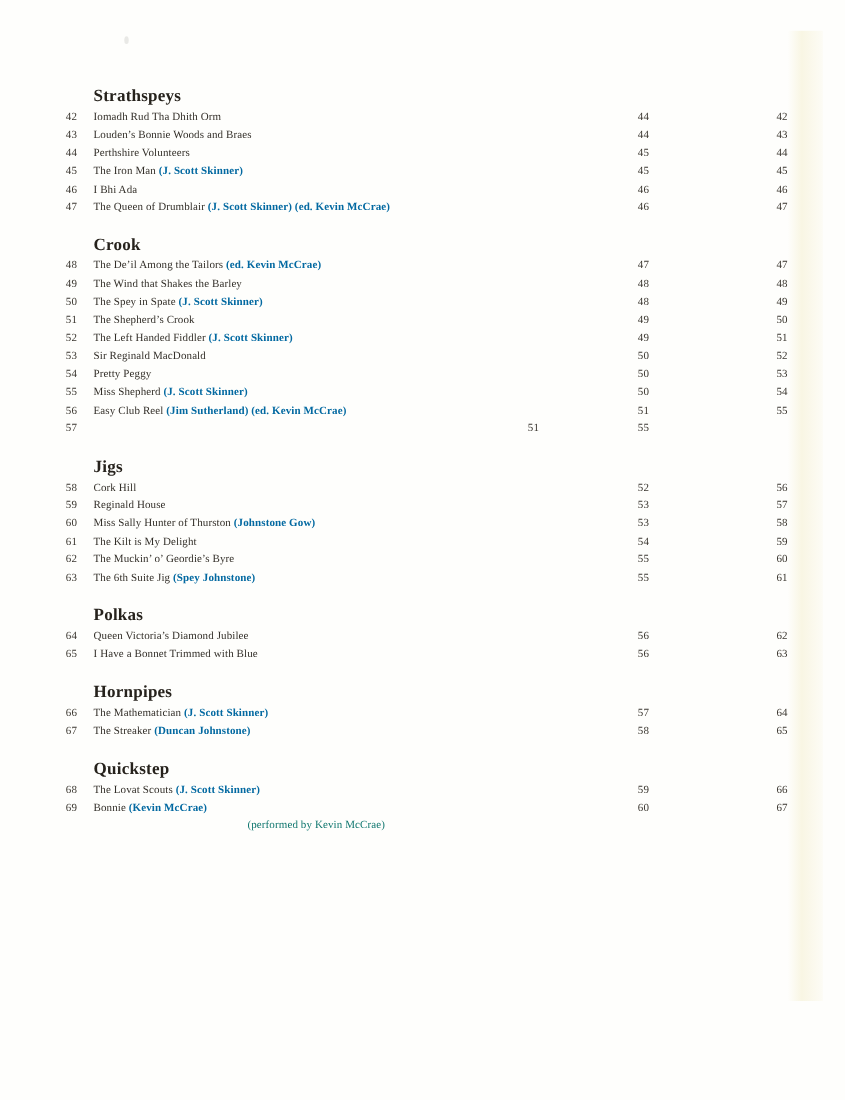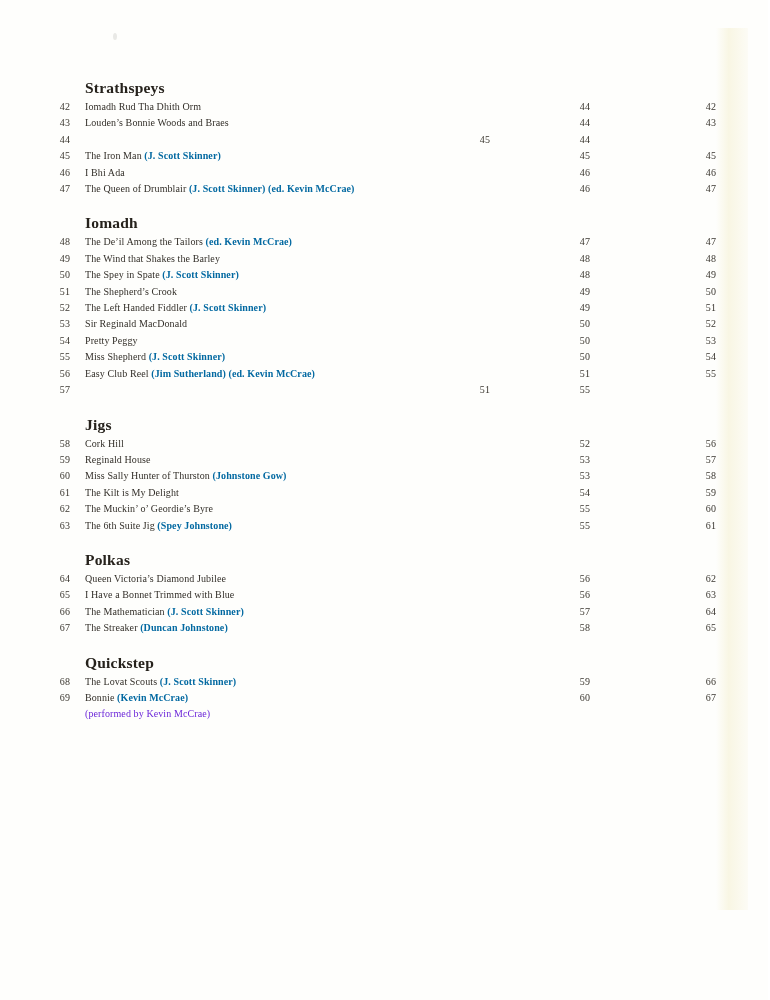--- a/index.html
+++ b/index.html
@@ -76,21 +76,22 @@
     font-weight: bold;
     color: #0369a1;
   }
   .p1, .p2 {
     text-align: right;
     color: #3a362f;
   }
   .footer-entry {
   }
   .sub-line {
-    color: #6d28d9;
+    color: #0f766e;
+    text-align: center;
   }
 </style>
 </head>
 <body>
 
 <div class="page">
   <div class="scan-edge"></div>
   <div class="scan-speck"></div>
 
   <div class="content">
@@ -107,20 +108,21 @@
 
   <div class="row">
     <span class="num">43</span>
     <span class="title"><span>Louden’s Bonnie Woods and Braes</span><b></b></span>
     <span class="p1">44</span>
     <span class="p2">43</span>
   </div>
 
   <div class="row">
     <span class="num">44</span>
+    <span class="title"><span>Perthshire Volunteers</span><b></b></span>
     <span class="p1">45</span>
     <span class="p2">44</span>
   </div>
 
   <div class="row">
     <span class="num">45</span>
     <span class="title"><span>The Iron Man </span><b>(J. Scott Skinner)</b></span>
     <span class="p1">45</span>
     <span class="p2">45</span>
   </div>
@@ -135,21 +137,21 @@
   <div class="row">
     <span class="num">47</span>
     <span class="title"><span>The Queen of Drumblair </span><b>(J. Scott Skinner) (ed. Kevin McCrae)</b></span>
     <span class="p1">46</span>
     <span class="p2">47</span>
   </div>
 </div>
   </section>
 
   <section class="section">
-    <h2 class="heading">Iomadh</h2>
+    <h2 class="heading">Crook</h2>
     <div class="rows">
   <div class="row">
     <span class="num">48</span>
     <span class="title"><span>The De’il Among the Tailors </span><b>(ed. Kevin McCrae)</b></span>
     <span class="p1">47</span>
     <span class="p2">47</span>
   </div>
 
   <div class="row">
     <span class="num">49</span>
@@ -275,20 +277,21 @@
   <div class="row">
     <span class="num">65</span>
     <span class="title"><span>I Have a Bonnet Trimmed with Blue</span><b></b></span>
     <span class="p1">56</span>
     <span class="p2">63</span>
   </div>
 </div>
   </section>
 
   <section class="section">
+    <h2 class="heading">Hornpipes</h2>
     <div class="rows">
   <div class="row">
     <span class="num">66</span>
     <span class="title"><span>The Mathematician </span><b>(J. Scott Skinner)</b></span>
     <span class="p1">57</span>
     <span class="p2">64</span>
   </div>
 
   <div class="row">
     <span class="num">67</span>

